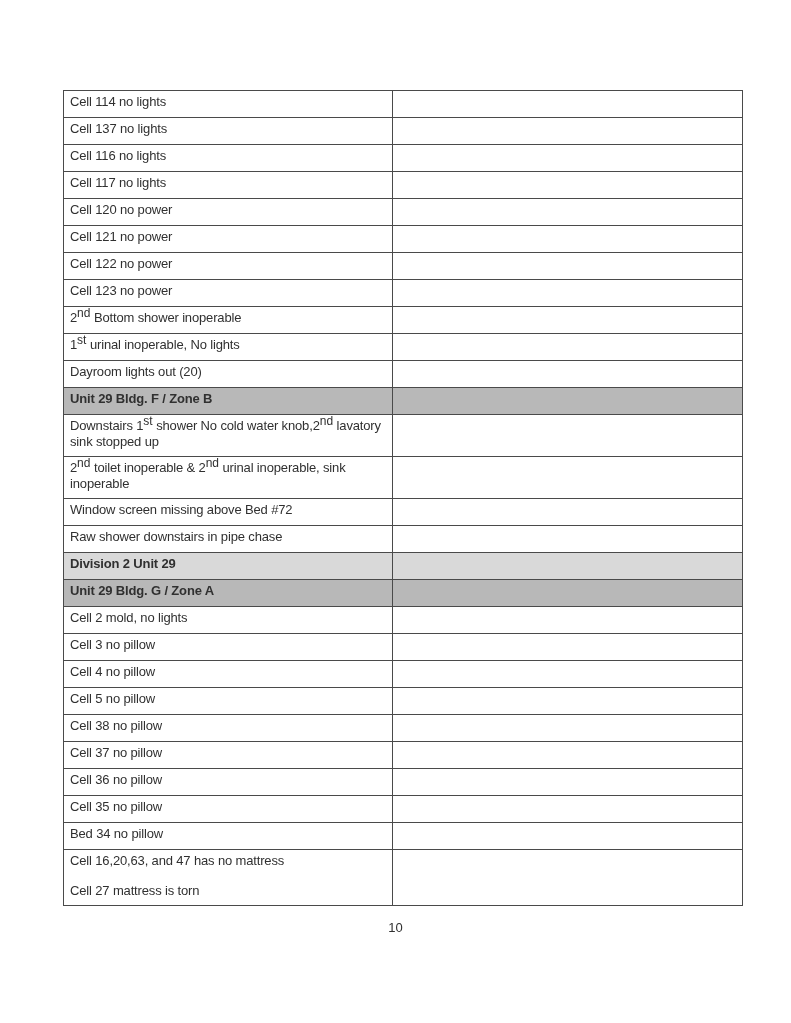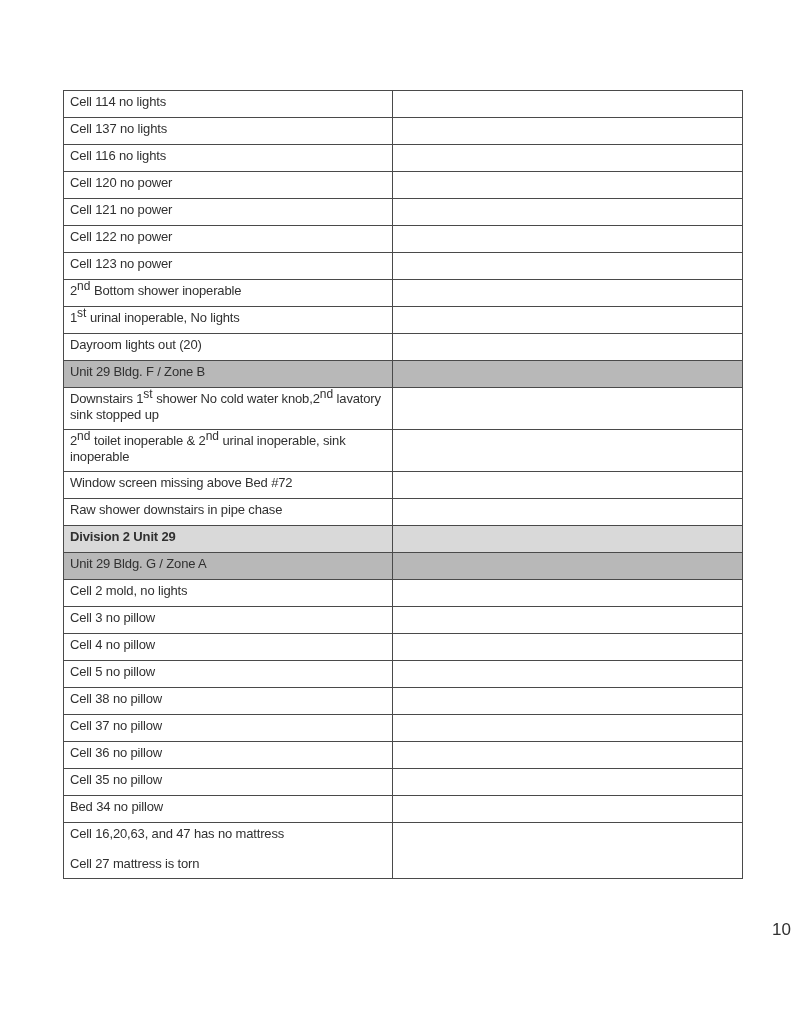--- a/index.html
+++ b/index.html
@@ -35,40 +35,40 @@
     padding:3px 4px 6px 6px;
     font-size:13px;
     line-height:16px;
     letter-spacing:-0.15px;
     height:27px;
   }
   col.col-issue{width:329px;}
   col.col-notes{width:350px;}
   tr.header td{
     background:var(--header-bg);
-    font-weight:normal;
+    font-weight:bold;
   }
   tr.subheader td{
     background:var(--subheader-bg);
     font-weight:bold;
   }
   td p{margin:0;}
   td p + p{margin-top:14px;}
   sup{
     font-size:12px;
     line-height:0;
     vertical-align:super;
     letter-spacing:0;
   }
   .page-number{
     position:absolute;
     left:0;right:0;
     top:920px;
-    text-align:right;
-    font-size:17px;
+    text-align:center;
+    font-size:13px;
     color:var(--text);
   }
 </style>
 </head>
 <body>
 
 <div class="page">
 
   <table class="report">
     <colgroup>
@@ -89,20 +89,26 @@
           <td></td>
         </tr>
         <tr class="item">
           <td>
             <p>Cell 116 no lights</p>
           </td>
           <td></td>
         </tr>
         <tr class="item">
           <td>
+            <p>Cell 117 no lights</p>
+          </td>
+          <td></td>
+        </tr>
+        <tr class="item">
+          <td>
             <p>Cell 120 no power</p>
           </td>
           <td></td>
         </tr>
         <tr class="item">
           <td>
             <p>Cell 121 no power</p>
           </td>
           <td></td>
         </tr>

